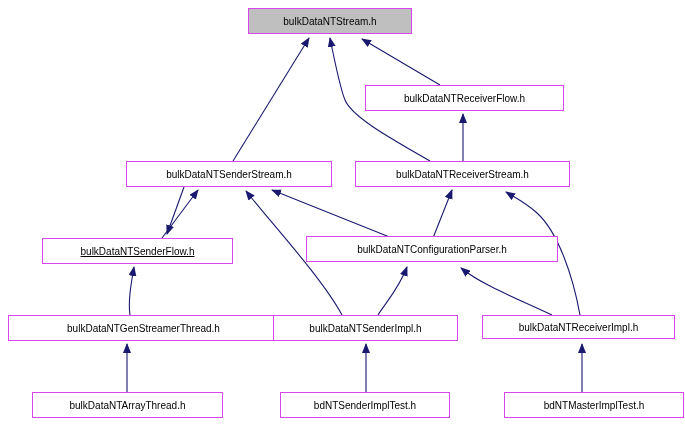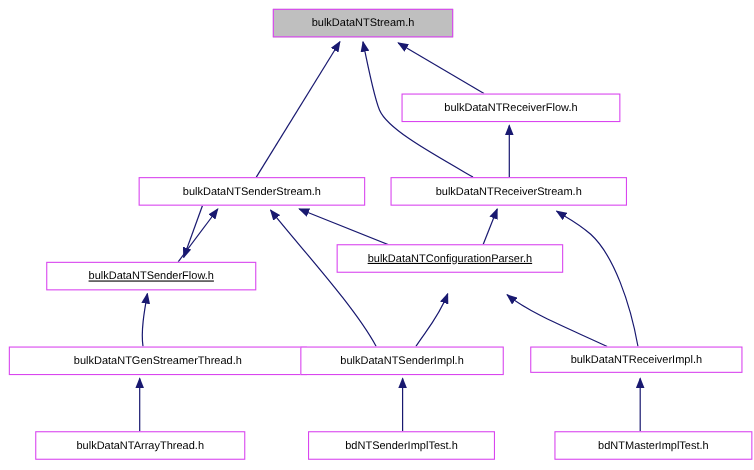--- a/index.html
+++ b/index.html
@@ -64,21 +64,21 @@
         <path d="M366,392 L366,344" fill="none" stroke="#191970" stroke-width="1.1" marker-end="url(#arrowhead)"></path>
         <path d="M582,392 L582,344" fill="none" stroke="#191970" stroke-width="1.1" marker-end="url(#arrowhead)"></path>
       </g>
   </svg>
   <div id="node-layer">
       <div class="node highlighted" style="left: 248px; top: 8px; width: 164px; height: 26px;">bulkDataNTStream.h</div>
       <div class="node" style="left: 365px; top: 85px; width: 199px; height: 26px;">bulkDataNTReceiverFlow.h</div>
       <div class="node" style="left: 126px; top: 161px; width: 206px; height: 26px;">bulkDataNTSenderStream.h</div>
       <div class="node" style="left: 355px; top: 161px; width: 215px; height: 26px; text-align: center;">bulkDataNTReceiverStream.h</div>
       <div class="node" style="left: 42px; top: 238px; width: 191px; height: 26px; text-decoration: underline;">bulkDataNTSenderFlow.h</div>
-      <div class="node" style="left: 306px; top: 222px; width: 206px; height: 26px; text-decoration: underline;">bulkDataNTConfigurationParser.h</div>
+      <div class="node" style="left: 306px; top: 236px; width: 252px; height: 26px;">bulkDataNTConfigurationParser.h</div>
       <div class="node" style="left: 8px; top: 315px; width: 271px; height: 26px;">bulkDataNTGenStreamerThread.h</div>
       <div class="node" style="left: 273px; top: 315px; width: 185px; height: 26px; text-align: center;">bulkDataNTSenderImpl.h</div>
       <div class="node" style="left: 482px; top: 315px; width: 193px; height: 24px;">bulkDataNTReceiverImpl.h</div>
       <div class="node" style="left: 32px; top: 392px; width: 191px; height: 26px;">bulkDataNTArrayThread.h</div>
       <div class="node" style="left: 280px; top: 392px; width: 170px; height: 26px;">bdNTSenderImplTest.h</div>
       <div class="node" style="left: 504px; top: 392px; width: 180px; height: 26px;">bdNTMasterImplTest.h</div>
     </div>
 </div>
 
 </body></html>

